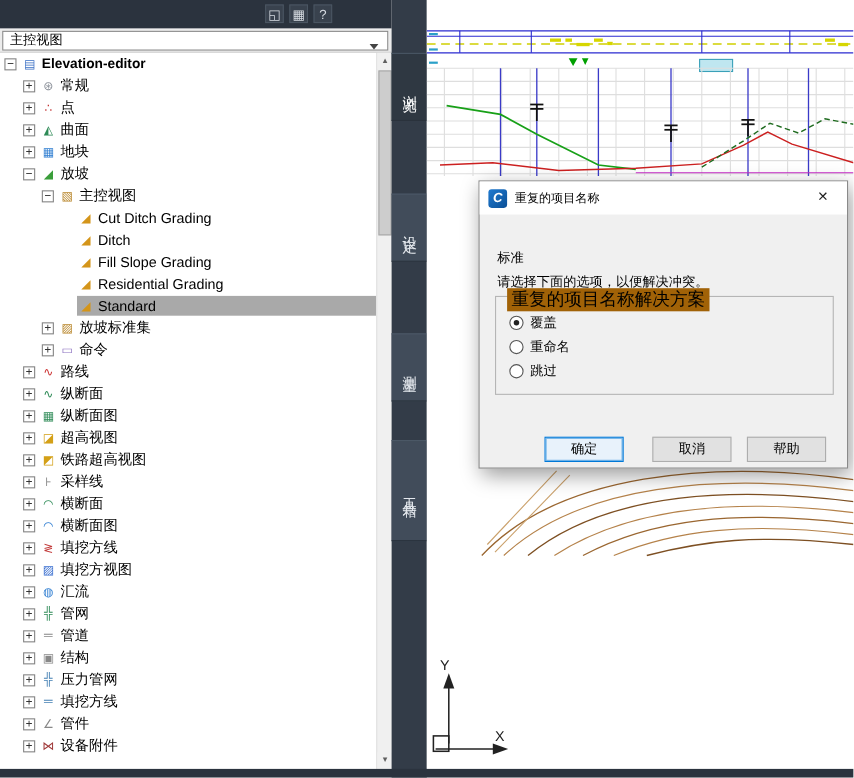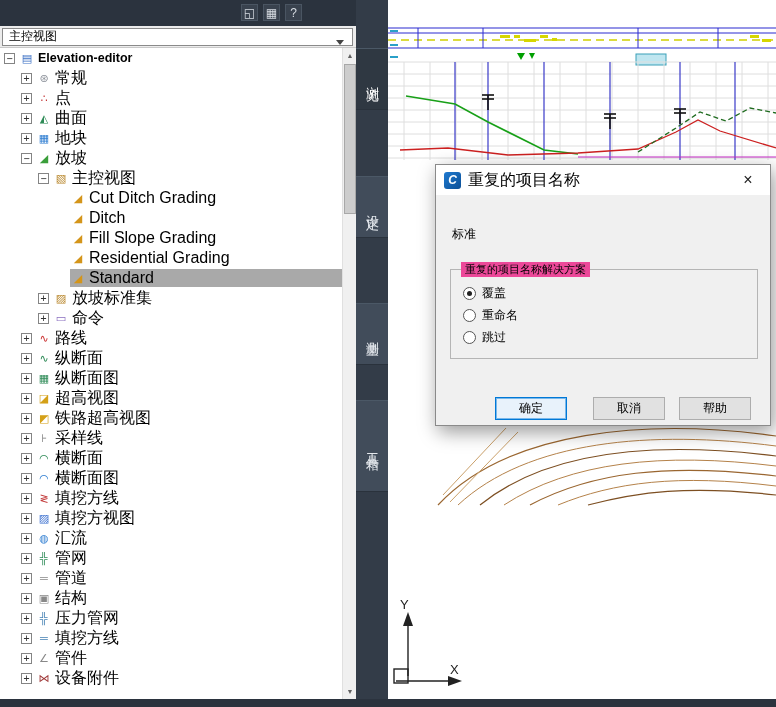--- a/index.html
+++ b/index.html
@@ -15,48 +15,48 @@
   .combo-label{flex:1;font-size:12px}
   .combo-arrow{width:0;height:0;border-left:4px solid transparent;border-right:4px solid transparent;border-top:5px solid #444;margin-right:2px}
 
   .tree{position:absolute;left:0;top:48px;width:342px;height:651px;background:#fff;overflow:hidden}
   .tree-row{height:20px;display:flex;align-items:center;white-space:nowrap;cursor:default}
   .toggle{width:11px;height:11px;border:1px solid #848484;background:#fff;color:#333;font-size:10px;line-height:9px;text-align:center;flex:0 0 11px;margin-right:4px;font-family:"DejaVu Sans Mono",monospace}
   .toggle-spacer{flex:0 0 15px}
   .row-content{display:flex;align-items:center;flex:1;height:18px;padding-right:4px}
   .tree-row.selected .row-content{background:#a9a9a9}
   .tree-icon{width:16px;text-align:center;font-size:11px;flex:0 0 16px}
-  .tree-label{margin-left:3px;font-size:16px}
+  .tree-label{margin-left:3px;font-size:13px}
   .tree-label.bold{font-weight:bold;font-size:12.5px}
 
   .scrollbar{position:absolute;left:342px;top:48px;width:14px;height:651px;background:#f0f0f0;border-left:1px solid #e0e0e0}
   .sb-arrow{position:absolute;left:0;width:14px;height:15px;display:flex;align-items:center;justify-content:center;font-size:7px;color:#606060;background:#f0f0f0}
   .sb-up{top:0}.sb-down{bottom:0}
   .sb-thumb{position:absolute;left:1px;top:16px;width:12px;height:150px;background:#cdcdcd;border:1px solid #a8a8a8}
 
   
   .tabstrip{position:absolute;left:356px;top:0;width:32px;height:707px;background:#333c48}
   .side-tab{position:absolute;left:0;width:32px;background:#414c5a;border-top:1px solid #4b5866;border-bottom:1px solid #2a323c;color:#e4e8ed;display:flex;align-items:center;justify-content:center;writing-mode:vertical-rl;text-orientation:upright;letter-spacing:3px;font-size:13px;cursor:pointer}
   .side-tab.active{background:#2f3842;color:#fff}
 
   
   .drawing{position:absolute;left:388px;top:0;width:388px;height:699px;background:#fff}
   .bottombar{position:absolute;left:0;top:699px;width:776px;height:8px;background:#2b333e}
 
   
   .dialog{position:absolute;left:435px;top:164px;width:336px;height:262px;background:#f0f0f0;border:1px solid #8a8a8a;box-shadow:3px 6px 18px rgba(0,0,0,.4);z-index:10}
   .dlg-titlebar{height:30px;background:#fff;display:flex;align-items:center;padding:0 8px}
   .dlg-app-icon{width:17px;height:17px;border-radius:3px;background:linear-gradient(135deg,#1f7ad0,#0b4f96);color:#fff;font-weight:bold;font-size:12px;display:flex;align-items:center;justify-content:center;font-style:italic}
-  .dlg-title{margin-left:7px;font-size:16px}
+  .dlg-title{margin-left:7px;font-size:11px}
   .dlg-close{margin-left:auto;width:28px;height:22px;display:flex;align-items:center;justify-content:center;font-size:16px;color:#222;cursor:pointer}
   .dlg-line1{position:absolute;left:16px;top:40px}
   .dlg-item{position:absolute;left:16px;top:61px}
   .dlg-line2{position:absolute;left:16px;top:83px}
   .groupbox{position:absolute;left:14px;top:104px;width:308px;height:90px;border:1px solid #b5b5b5}
-  .group-title{position:absolute;left:10px;top:-8px;background:#ec4899;padding:0 4px;font-size:11px}
+  .group-title{position:absolute;left:10px;top:-8px;background:#a16207;padding:0 4px;font-size:16px}
   .radio-rows{position:absolute;left:12px;top:12px}
   .radio-row{display:flex;align-items:center;height:22px;cursor:pointer}
   .radio{width:13px;height:13px;border:1px solid #555;border-radius:50%;background:#fff;position:relative;flex:0 0 13px}
   .radio.checked::after{content:"";position:absolute;left:3px;top:3px;width:5px;height:5px;border-radius:50%;background:#222}
   .radio-label{margin-left:6px}
   .checkbox-row{position:absolute;left:16px;top:205px;display:flex;align-items:center;cursor:pointer}
   .checkbox{width:13px;height:13px;border:1px solid #555;background:#fff;flex:0 0 13px}
   .checkbox-label{margin-left:6px}
   .dlg-btn{position:absolute;top:232px;width:72px;height:23px;background:#e1e1e1;border:1px solid #adadad;font-size:12px;display:flex;align-items:center;justify-content:center;cursor:pointer;font-family:inherit}
   .dlg-btn.default{background:#e8f2fb;border:1px solid #0078d7;box-shadow:inset 0 0 0 1px #7ab8ea}
@@ -432,20 +432,21 @@
 
 <div class="bottombar"></div>
 
 <div class="dialog">
   <div class="dlg-titlebar">
     <span class="dlg-app-icon">C</span>
     <span class="dlg-title">重复的项目名称</span>
     <span class="dlg-close">×</span>
   </div>
   <div class="dlg-item">标准</div>
+  <div class="dlg-line2">请选择下面的选项，以便解决冲突。</div>
 
   <div class="groupbox">
     <span class="group-title">重复的项目名称解决方案</span>
     <div class="radio-rows">
         <div class="radio-row">
           <span class="radio checked"></span>
           <span class="radio-label">覆盖</span>
         </div>
         <div class="radio-row">
           <span class="radio"></span>

